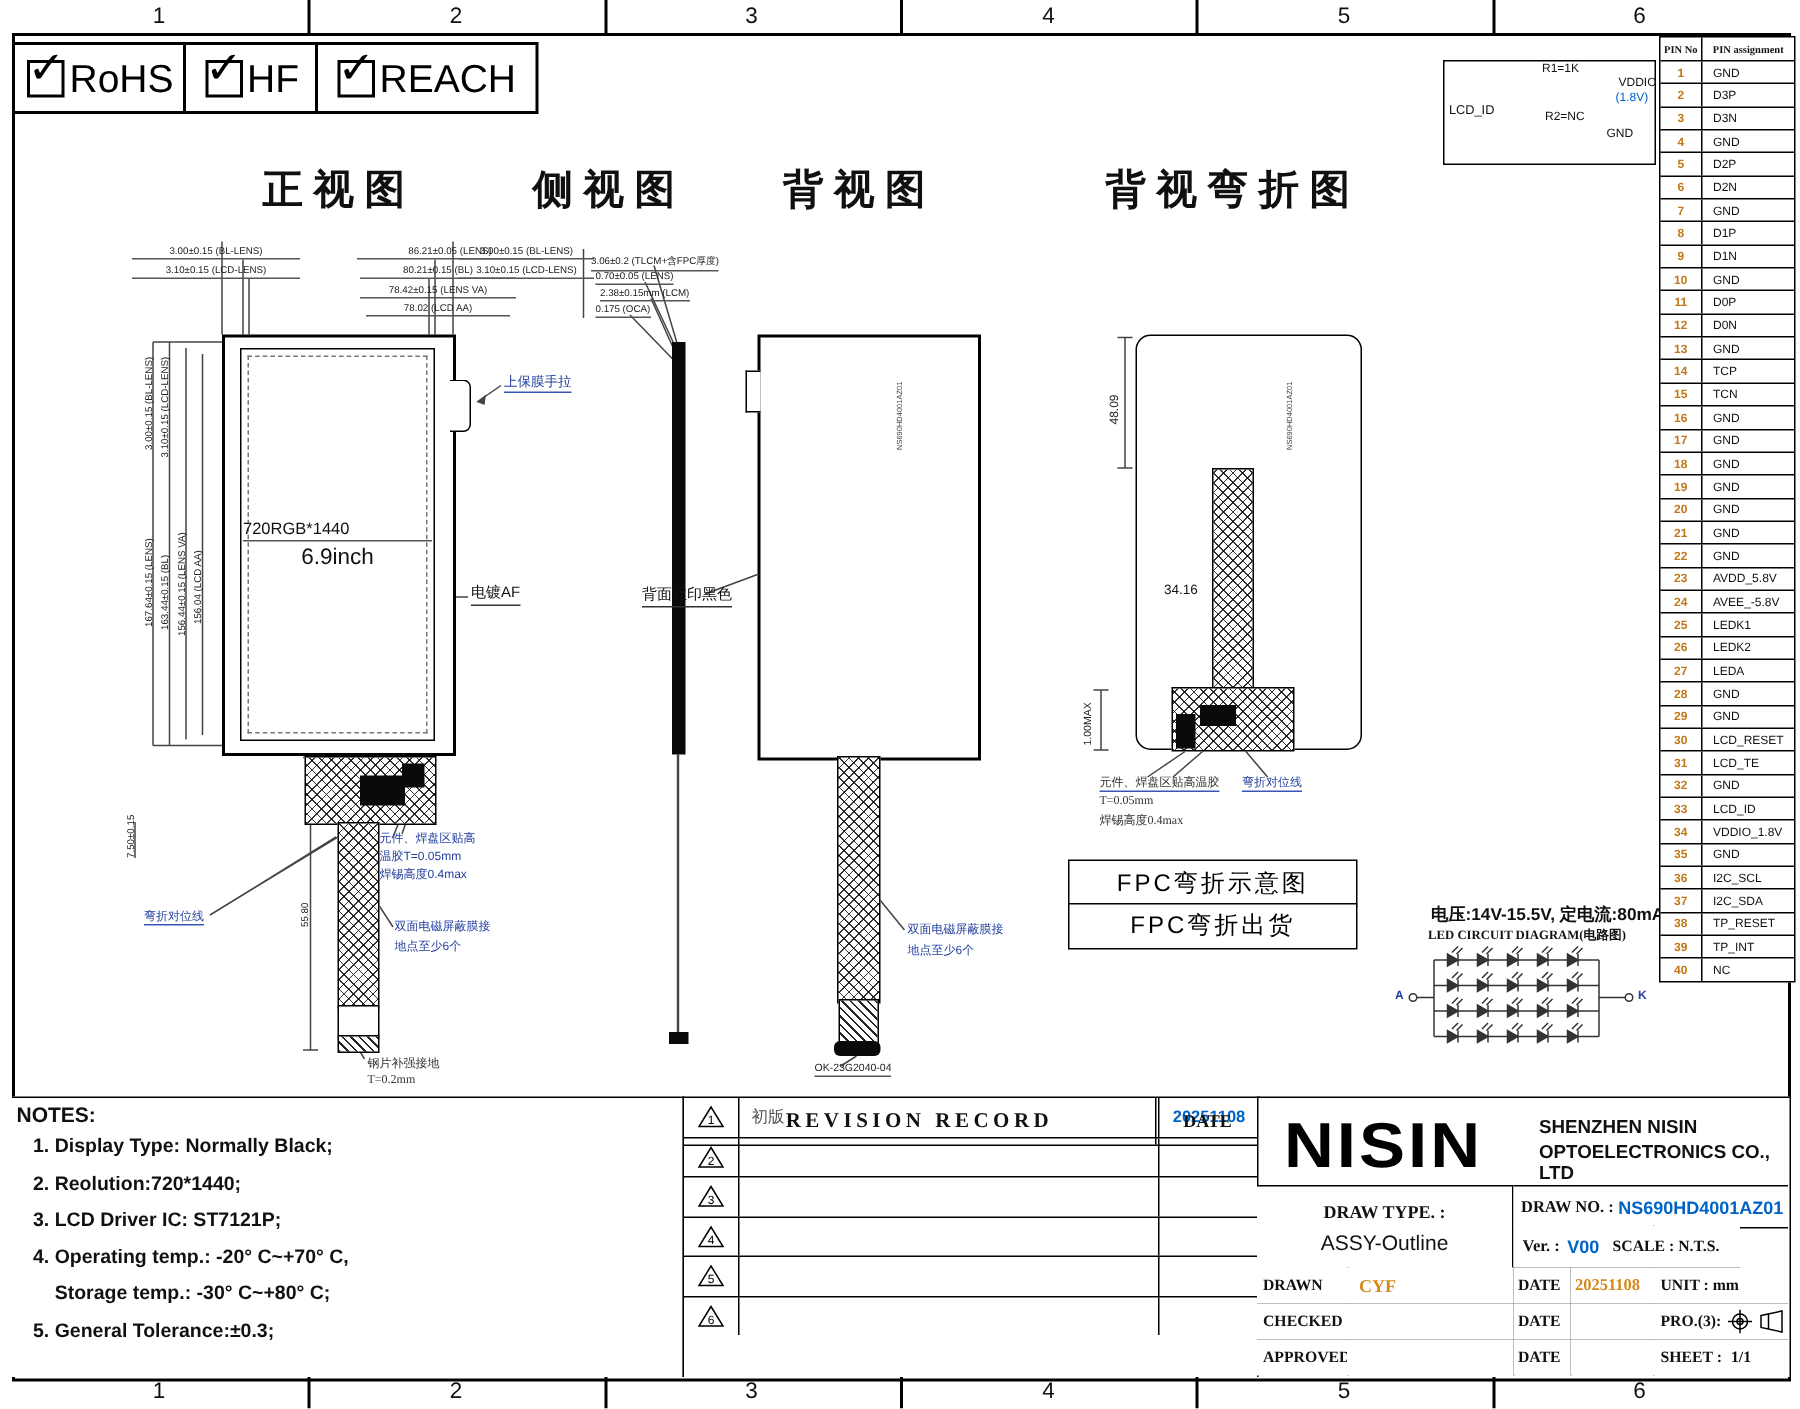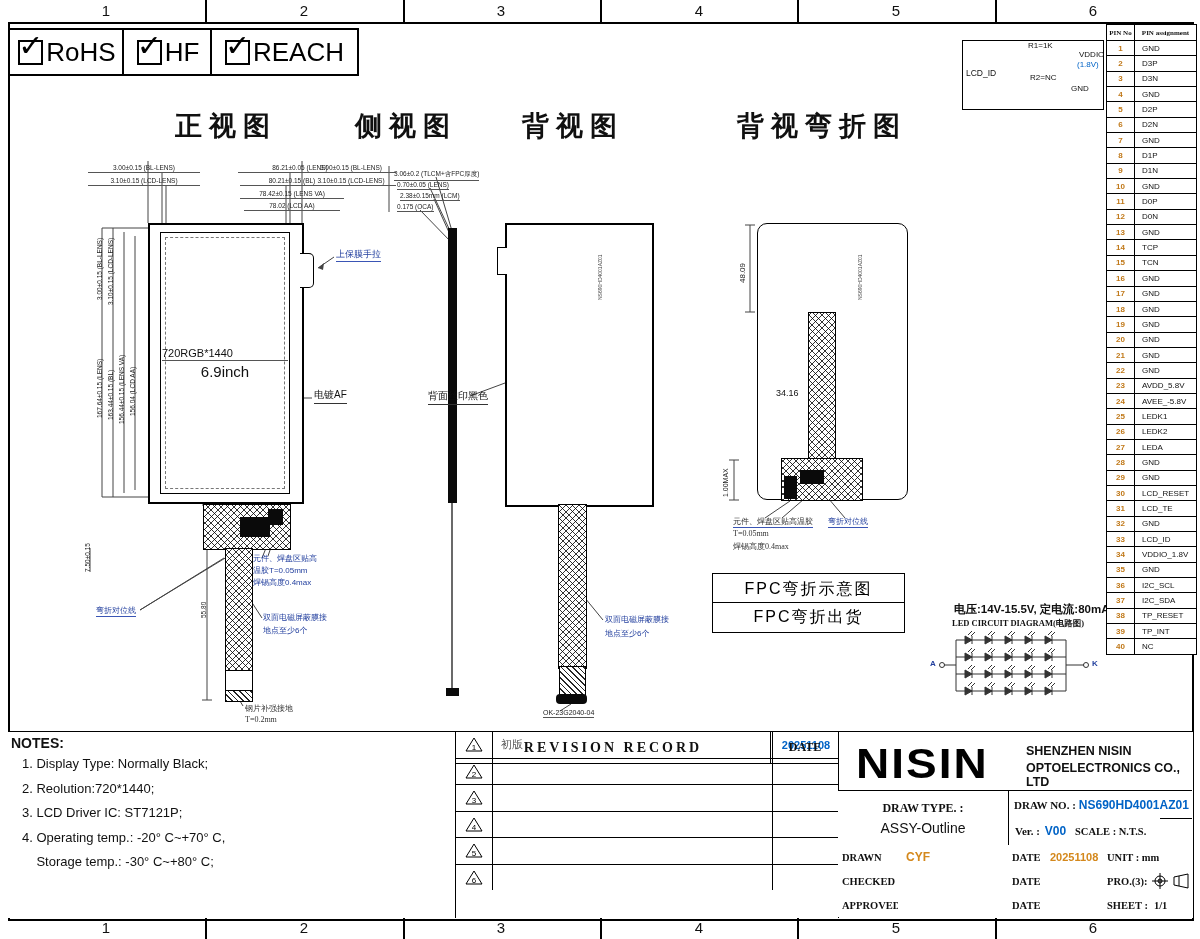--- a/index.html
+++ b/index.html
@@ -42,25 +42,25 @@
   .pin-head{display:flex;border-bottom:1.2px solid #000;font-family:"Liberation Serif",serif;font-weight:700;font-size:7px;height:15px;align-items:center;}
   .pin-head .h1{width:27px;text-align:center;border-right:1px solid #000;align-self:stretch;display:flex;align-items:center;justify-content:center;}
   .pin-head .h2{flex:1;text-align:center;}
   .pin-row{display:flex;height:14.35px;border-bottom:1px solid #000;font-size:8px;align-items:center;}
   .pin-row:last-child{border-bottom:none;}
   .pin-no{width:27px;text-align:center;color:#c07818;font-weight:700;border-right:1px solid #000;align-self:stretch;display:flex;align-items:center;justify-content:center;}
   .pin-as{flex:1;padding-left:7px;color:#111;}
   
   .ckt-label{position:absolute;font-size:8.5px;color:#111;white-space:nowrap;}
   .blue{color:#0063c6;}
-  .orange{color:#d4881c;}
+  .orange{color:#d4881c;font-family:Liberation Serif, serif;}
   
   .bottom-box{position:absolute;border:1.6px solid #000;background:#fff;}
   .notes-title{position:absolute;font-size:14px;font-weight:700;}
-  .note-line{font-size:13px;font-weight:400;line-height:24.5px;white-space:pre;}
+  .note-line{font-size:13px;font-weight:700;line-height:24.5px;white-space:pre;}
   .rev-head{position:absolute;display:flex;height:31px;width:100%;border-bottom:1.3px solid #000;}
   .rev-title{flex:1;display:flex;align-items:center;justify-content:center;font-family:"Liberation Serif",serif;font-size:14px;font-weight:700;letter-spacing:3px;}
   .rev-datecol{width:68px;border-left:1.3px solid #000;display:flex;align-items:center;justify-content:center;font-family:"Liberation Serif",serif;font-size:12px;font-weight:700;}
   .rev-row{display:flex;height:25.5px;border-bottom:1.1px solid #000;align-items:center;}
   .rev-row:last-child{border-bottom:none;}
   .rev-mark{width:36px;border-right:1.1px solid #000;align-self:stretch;display:flex;align-items:center;justify-content:center;}
   .rev-desc{flex:1;font-size:11px;color:#555;padding-left:8px;align-self:stretch;display:flex;align-items:center;}
   .rev-date{width:66px;border-left:1.1px solid #000;align-self:stretch;display:flex;align-items:center;justify-content:center;font-size:11px;font-weight:700;color:#0063c6;}
   
   .tb-cell{position:absolute;border-right:1.2px solid #000;border-bottom:1.2px solid #000;display:flex;align-items:center;background:#fff;}
@@ -505,20 +505,21 @@
 </div>
 
 <div class="bottom-box" style="left:8px;top:731px;width:447px;height:186px;border-left:none;border-bottom:none"></div>
 <div class="notes-title" style="left:11px;top:735px">NOTES:</div>
 <div class="abs" style="left:22px;top:752px;width:430px">
     <div class="note-line">1. Display Type: Normally Black;</div>
     <div class="note-line">2. Reolution:720*1440;</div>
     <div class="note-line">3. LCD Driver IC: ST7121P;</div>
     <div class="note-line">4. Operating temp.: -20° C~+70° C,</div>
     <div class="note-line">    Storage temp.: -30° C~+80° C;</div>
+    <div class="note-line">5. General Tolerance:±0.3;</div>
   </div>
 
 <div class="bottom-box" style="left:455px;top:731px;width:383px;height:186px;border-bottom:none">
   <div class="rev-head">
     <span class="rev-title">REVISION RECORD</span>
     <span class="rev-datecol">DATE</span>
   </div>
   <div>
       <div class="rev-row">
         <span class="rev-mark">

